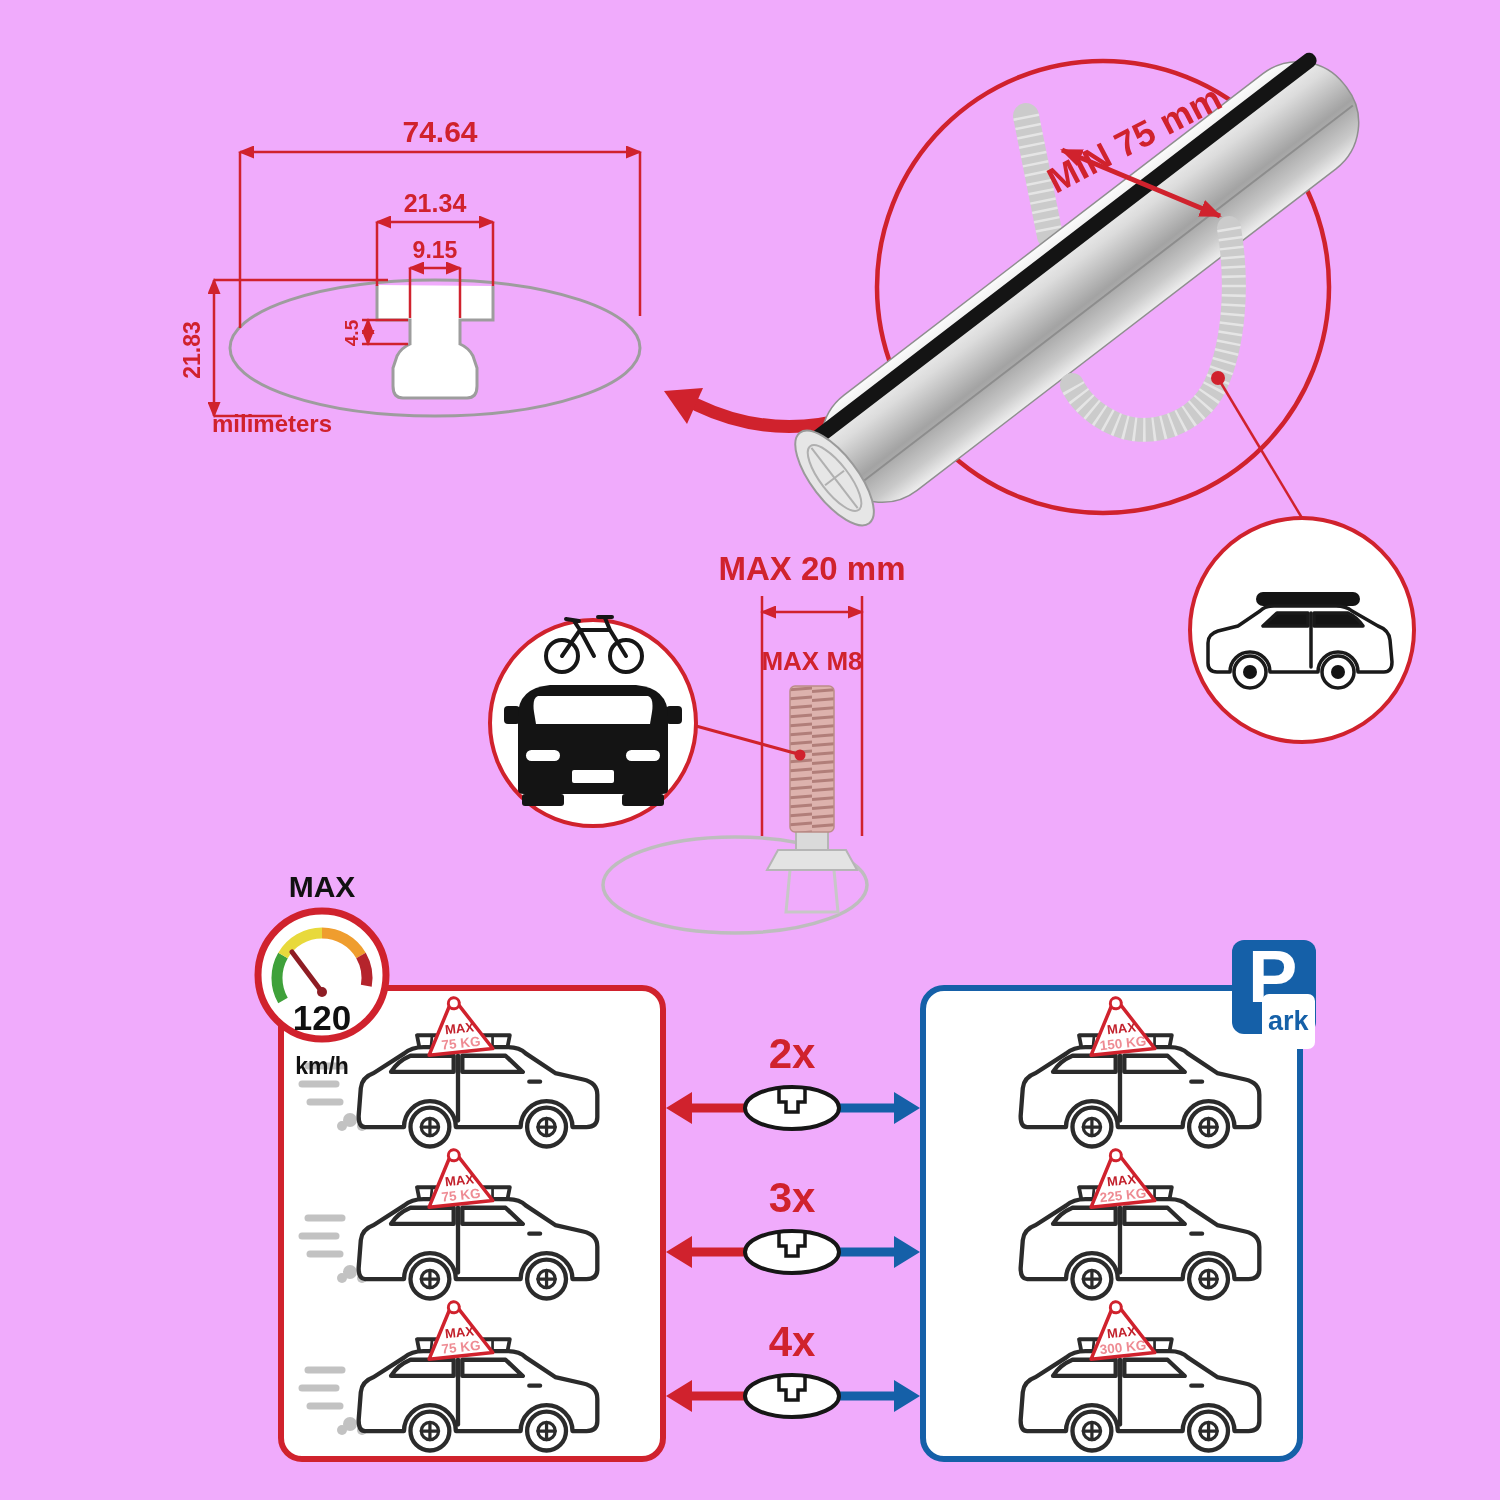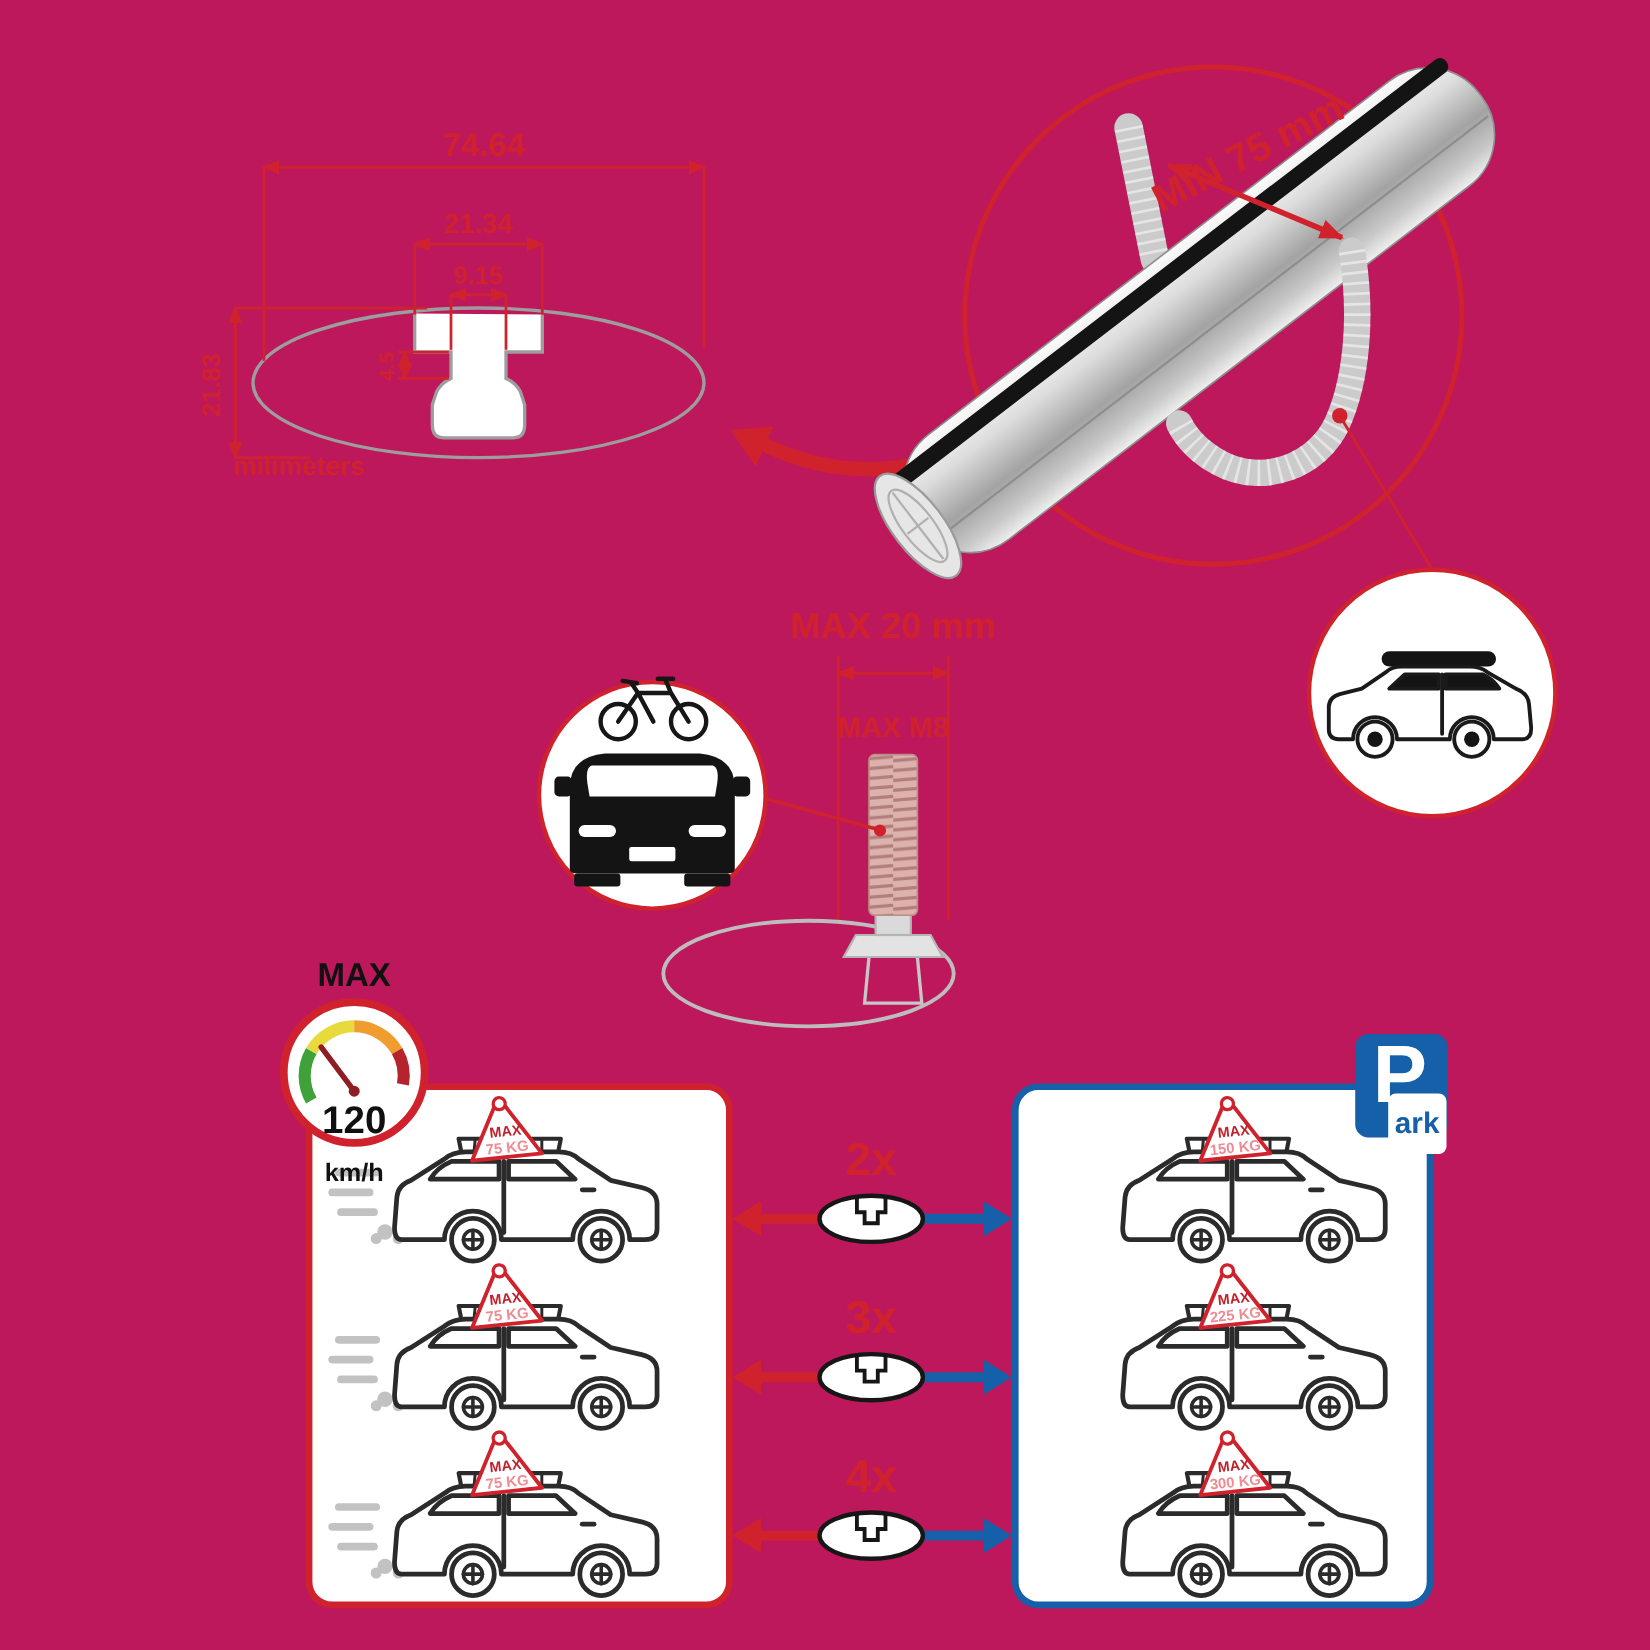--- a/index.html
+++ b/index.html
@@ -1,17 +1,17 @@
 <!DOCTYPE html>
 <html><head>
 <meta charset="utf-8">
 <style>
   * { margin:0; padding:0; box-sizing:border-box; }
   body { font-family:"Liberation Sans", sans-serif; background:#fff; }
-  #canvas { position:relative; width:1500px; height:1500px; background:#be185d; overflow:hidden; }
+  #canvas { position:relative; width:1500px; height:1500px; background:#f0abfc; overflow:hidden; }
   .abs { position:absolute; }
   svg { overflow:visible; display:block; }
   svg text { font-family:"Liberation Sans", sans-serif; }
   .dim-txt { fill:#d0222d; font-weight:bold; }
   .panel { position:absolute; width:388px; height:477px; border-radius:24px; background:#fff; }
   .red-panel { left:278px; top:985px; border:6px solid #d0222d; }
   .blue-panel { left:920px; top:985px; width:383px; border:6px solid #1560a8; }
   .park-sign { position:absolute; left:1232px; top:940px; width:84px; height:94px; background:#1560a8; border-radius:12px; color:#fff; }
   .park-p { position:absolute; left:16px; top:-6px; font-size:74px; font-weight:bold; }
   .park-rest { position:absolute; left:30px; top:54px; background:#fff; color:#1560a8; font-weight:bold; font-size:27px; padding:12px 6px; border-radius:7px; }

